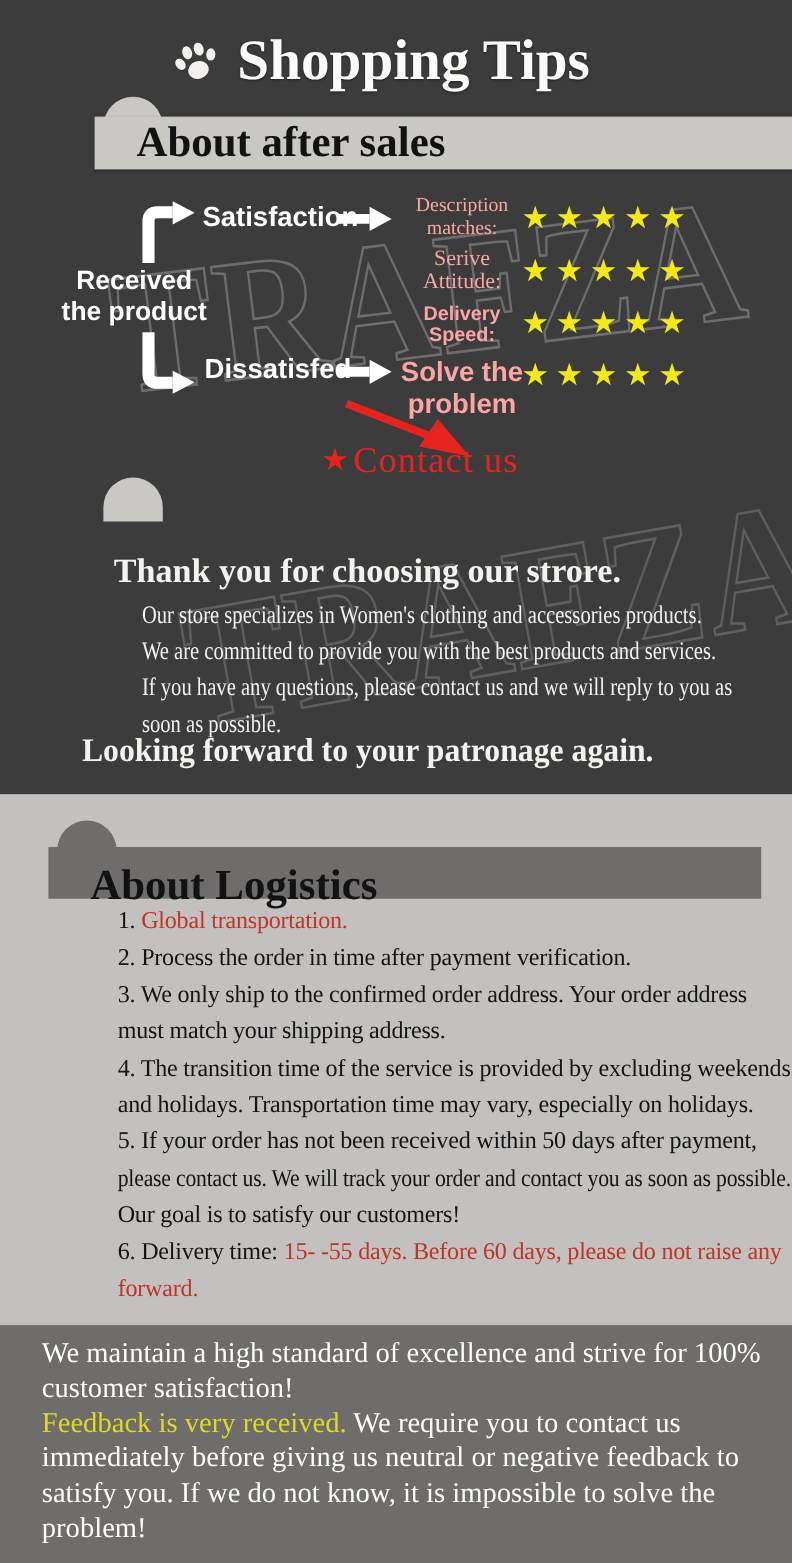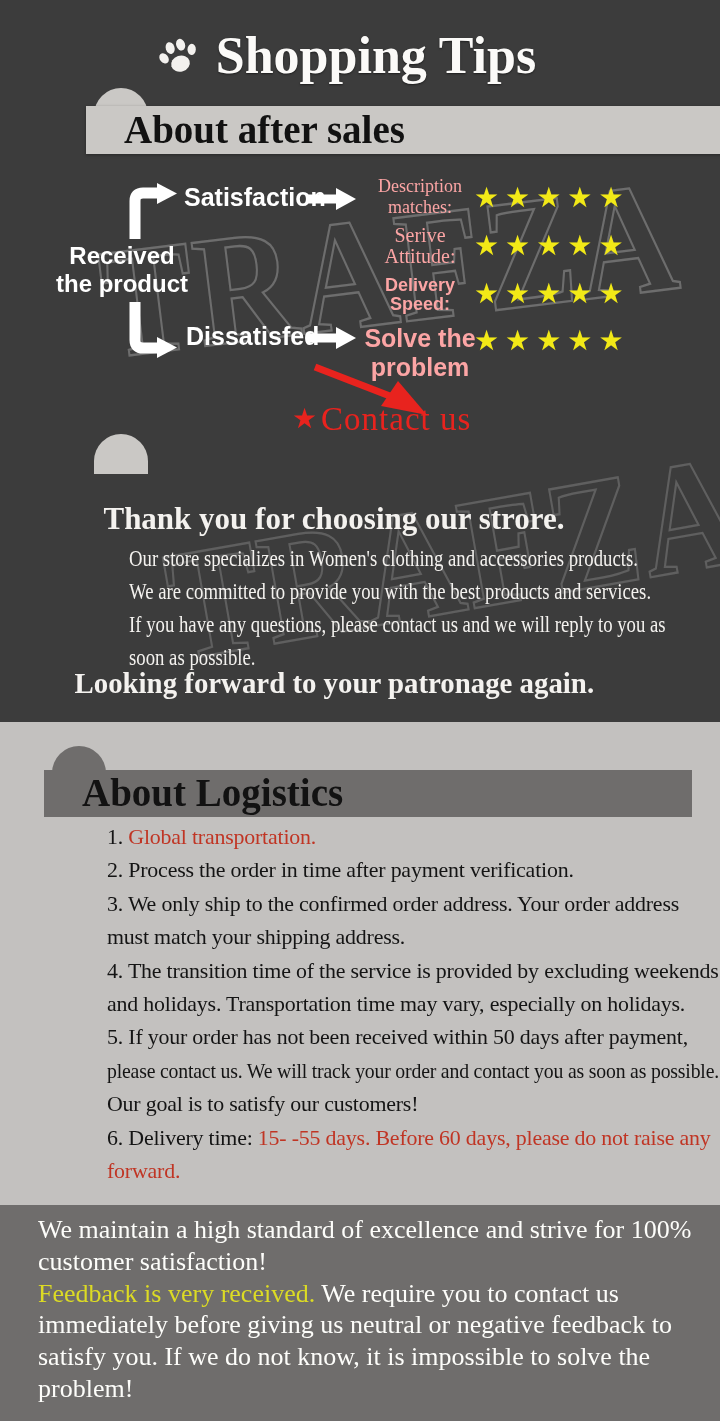--- a/index.html
+++ b/index.html
@@ -156,21 +156,21 @@
       <div class="wline" style="transform: scaleX(0.814871); transform-origin: left center;">If you have any questions, please contact us and we will reply to you as</div>
       <div class="wline" style="transform: scaleX(0.814871); transform-origin: left center;">soon as possible.</div>
     </div>
   <div class="center-line" style="top:666px;font-size:30px;font-weight:bold;">
     <span style="display: inline-block; white-space: nowrap; transform: scaleX(0.961183); transform-origin: center center;">Looking forward to your patronage again.</span>
   </div>
 
   <div class="abs logi-bg"></div>
   <div class="bump gray" style="left:52px;top:746px;"></div>
   <div class="banner gray" style="top:770px;height:47px;box-shadow:none;">
-    <span class="btxt" style="line-height:46px;">About Logistics</span>
+    <span class="btxt" style="line-height:46px;margin-top:12px;">About Logistics</span>
   </div>
   <div class="log-list">
       <div class="log-line" style="transform: scaleX(0.995122); transform-origin: left center;"><span>1. </span><span class="red">Global transportation.</span></div>
       <div class="log-line" style="transform: scaleX(0.995122); transform-origin: left center;"><span>2. Process the order in time after payment verification.</span></div>
       <div class="log-line" style="transform: scaleX(0.995122); transform-origin: left center;"><span>3. We only ship to the confirmed order address. Your order address</span></div>
       <div class="log-line" style="transform: scaleX(0.995122); transform-origin: left center;"><span>must match your shipping address.</span></div>
       <div class="log-line" style="transform: scaleX(0.995122); transform-origin: left center;"><span>4. The transition time of the service is provided by excluding weekends</span></div>
       <div class="log-line" style="transform: scaleX(0.995122); transform-origin: left center;"><span>and holidays. Transportation time may vary, especially on holidays.</span></div>
       <div class="log-line" style="transform: scaleX(0.995122); transform-origin: left center;"><span>5. If your order has not been received within 50 days after payment,</span></div>
       <div class="log-line" style="transform: scaleX(0.897361); transform-origin: left center;"><span>please contact us. We will track your order and contact you as soon as possible.</span></div>

